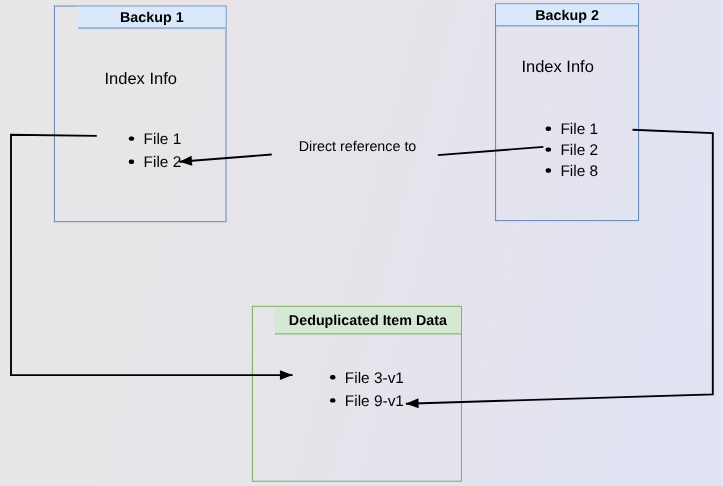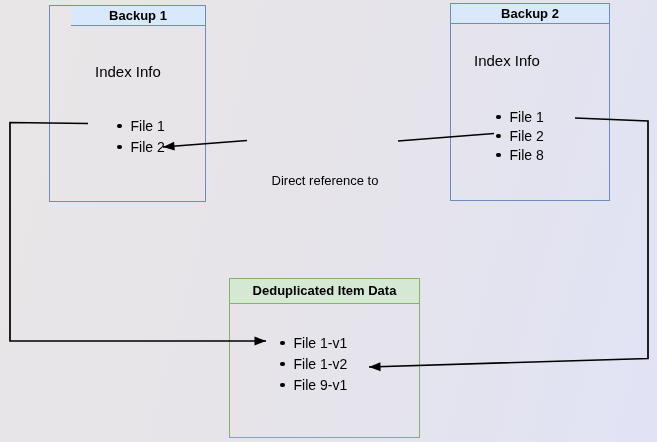--- a/index.html
+++ b/index.html
@@ -12,21 +12,21 @@
     position:relative;width:657px;height:442px;overflow:hidden;
     background:linear-gradient(105deg,#e8e6e6 0%,#e6e4e9 45%,#e1e3f5 100%);
   }
   .box{
     position:absolute;
     border:1.5px solid;
     background:transparent;
     box-sizing:border-box;
   }
   .box.blue{border-color:var(--blue-border,#6c8ebf);}
-  .box.green{border-color:var(--green-border,#82b366);}
+  .box.green{border-color:var(--green-border,#82b366);padding-left:20px;}
   .box-header{
     display:flex;align-items:center;justify-content:center;
     font-weight:bold;font-size:13px;
     border-bottom:1.5px solid;
     box-sizing:border-box;
   }
   .blue .box-header{background:var(--blue-fill,#dae8fc);border-color:var(--blue-border,#6c8ebf);height:19.5px;}
   .green .box-header{background:var(--green-fill,#d5e8d4);border-color:var(--green-border,#82b366);height:24.5px;}
   .box-body{position:relative;width:100%;}
   .subtitle{position:absolute;font-size:15px;line-height:18px;white-space:nowrap;}
@@ -35,21 +35,21 @@
   }
   ul.filelist li{display:flex;align-items:center;white-space:nowrap;font-size:14px;}
   .lh21 li{height:21px;}
   .lh19 li{height:19px;}
   .dot{width:4.5px;height:4.5px;border-radius:50%;background:#000;margin-right:9px;flex:0 0 auto;}
   .svg-overlay{position:absolute;left:0;top:0;pointer-events:none;}
   .svg-overlay path.arrow{fill:none;stroke:var(--line,#000);stroke-width:1.7px;}
   .svg-overlay .head{fill:var(--line,#000);stroke:none;}
   .edge-label{
     position:absolute;left:245px;top:125px;width:160px;
-    text-align:center;font-size:13px;line-height:15.5px;white-space:nowrap;margin-top:48px;
+    text-align:center;font-size:13px;line-height:15.5px;white-space:nowrap;
   }
 </style>
 </head>
 <body>
 
 <div class="stage">
 
   <div class="box blue" style="left:49px;top:5px;width:157px;height:197px;padding-left:21px;">
     <div class="box-header">
       <span>Backup 1</span>
@@ -62,21 +62,21 @@
             <span>File 1</span>
           </li>
         <li>
             <span class="dot"></span>
             <span>File 2</span>
           </li>
       </ul>
     </div>
   </div>
 
-  <div class="box blue" style="left:450px;top:3px;width:160px;height:198px;">
+  <div class="box blue" style="left:450px;top:3px;width:131px;height:198px;">
     <div class="box-header">
       <span>Backup 2</span>
     </div>
     <div class="box-body">
       <div class="subtitle" style="left:23px;top:28px;">Index Info</div>
       <ul class="filelist lh19" style="left:45px;top:84px;">
         <li>
             <span class="dot"></span>
             <span>File 1</span>
           </li>
@@ -93,25 +93,21 @@
   </div>
 
   <div class="box green" style="left:229px;top:278px;width:191px;height:160px;">
     <div class="box-header">
       <span>Deduplicated Item Data</span>
     </div>
     <div class="box-body">
       <ul class="filelist lh21" style="left:50px;top:29px;">
         <li>
             <span class="dot"></span>
-            <span>File 1-v1</span>
-          </li>
-        <li>
-            <span class="dot"></span>
-            <span>File 1-v2</span>
+            <span>File 3-v1</span>
           </li>
         <li>
             <span class="dot"></span>
             <span>File 9-v1</span>
           </li>
       </ul>
     </div>
   </div>
 
   <svg class="svg-overlay" width="657" height="442" viewBox="0 0 657 442">

